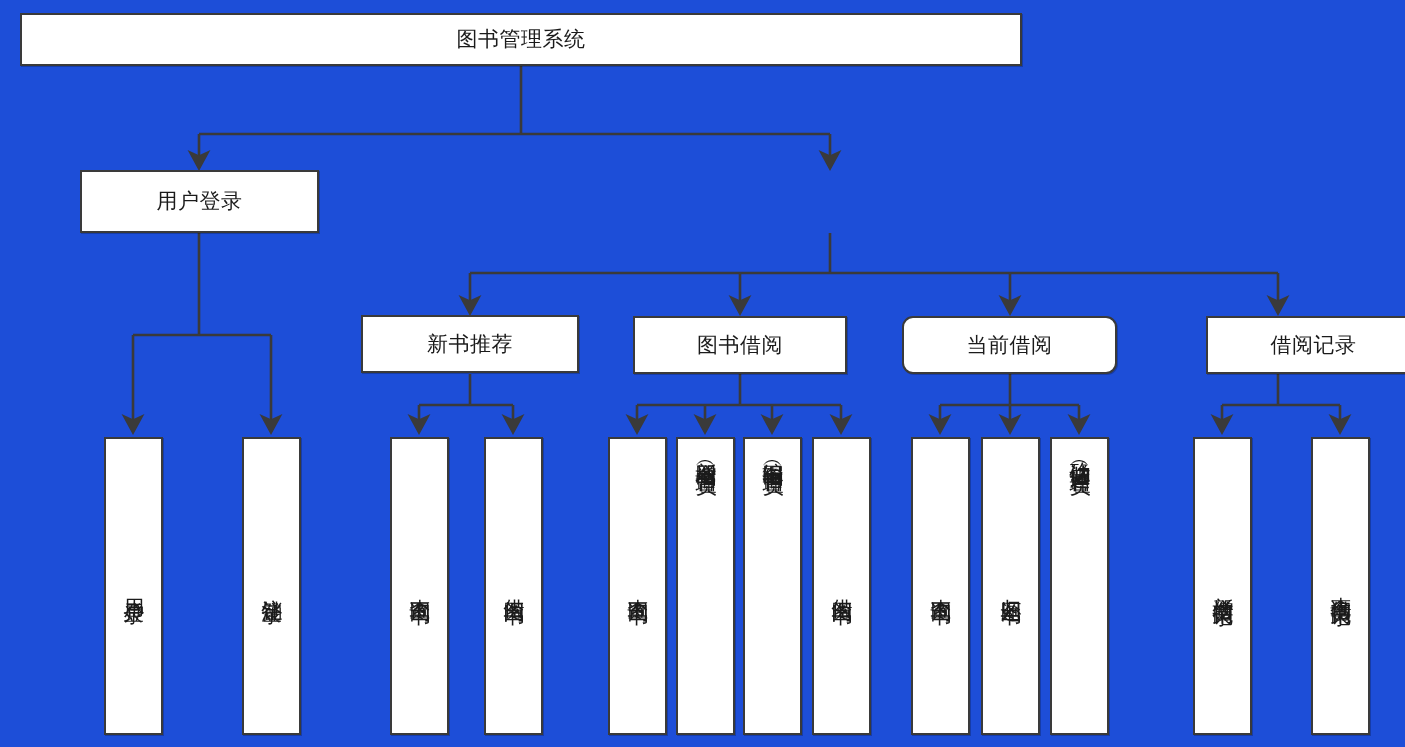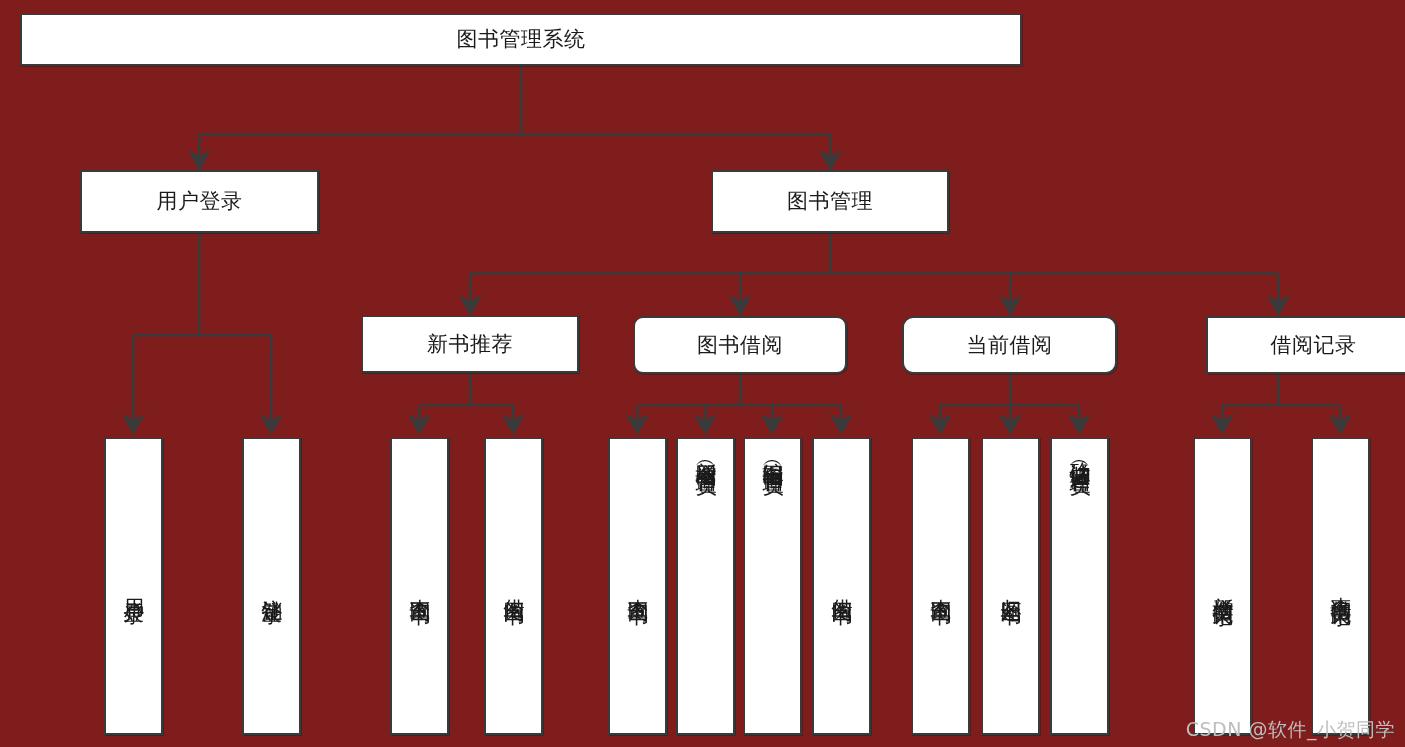--- a/index.html
+++ b/index.html
@@ -7,21 +7,21 @@
     padding: 0;
     background: #ffffff;
   }
   body {
     font-family: "DejaVu Sans", "Liberation Sans", sans-serif;
   }
   #canvas {
     position: relative;
     width: 1405px;
     height: 747px;
-    background: #7f1d1d;
+    background: #1d4ed8;
     overflow: hidden;
   }
   svg.edges {
     position: absolute;
     left: 0;
     top: 0;
     width: 1405px;
     height: 747px;
     pointer-events: none;
   }
@@ -125,28 +125,25 @@
     </g>
   </svg>
 
   <div class="node h" style="left:20px; top:13px; width:1002px; height:53px;">
     <span class="label">图书管理系统</span>
   </div>
 
   <div class="node h" style="left:80px; top:170px; width:239px; height:63px;">
     <span class="label">用户登录</span>
   </div>
-  <div class="node h" style="left:711px; top:170px; width:238px; height:63px;">
-    <span class="label">图书管理</span>
-  </div>
 
   <div class="node h" style="left:361px; top:315px; width:218px; height:58px;">
     <span class="label">新书推荐</span>
   </div>
-  <div class="node h" style="left:633px; top:316px; width:214px; height:58px;border-radius:10px;">
+  <div class="node h" style="left:633px; top:316px; width:214px; height:58px;">
     <span class="label">图书借阅</span>
   </div>
   <div class="node h" style="left:902px; top:316px; width:215px; height:58px;border-radius:11px;">
     <span class="label">当前借阅</span>
   </div>
   <div class="node h" style="left:1206px; top:316px; width:215px; height:58px;">
     <span class="label">借阅记录</span>
   </div>
 
   <div class="node v mid" style="left:104px; top:437px; width:59px; height:298px;">
@@ -186,15 +183,14 @@
     <span class="label">确认归还（管理员）</span>
   </div>
 
   <div class="node v mid" style="left:1193px; top:437px; width:59px; height:298px;">
     <span class="label">新增借阅记录</span>
   </div>
   <div class="node v mid" style="left:1311px; top:437px; width:59px; height:298px;">
     <span class="label">查询借阅记录</span>
   </div>
 
-  <div id="watermark">CSDN @软件_小贺同学</div>
 
 </div>
 
 </body></html>

